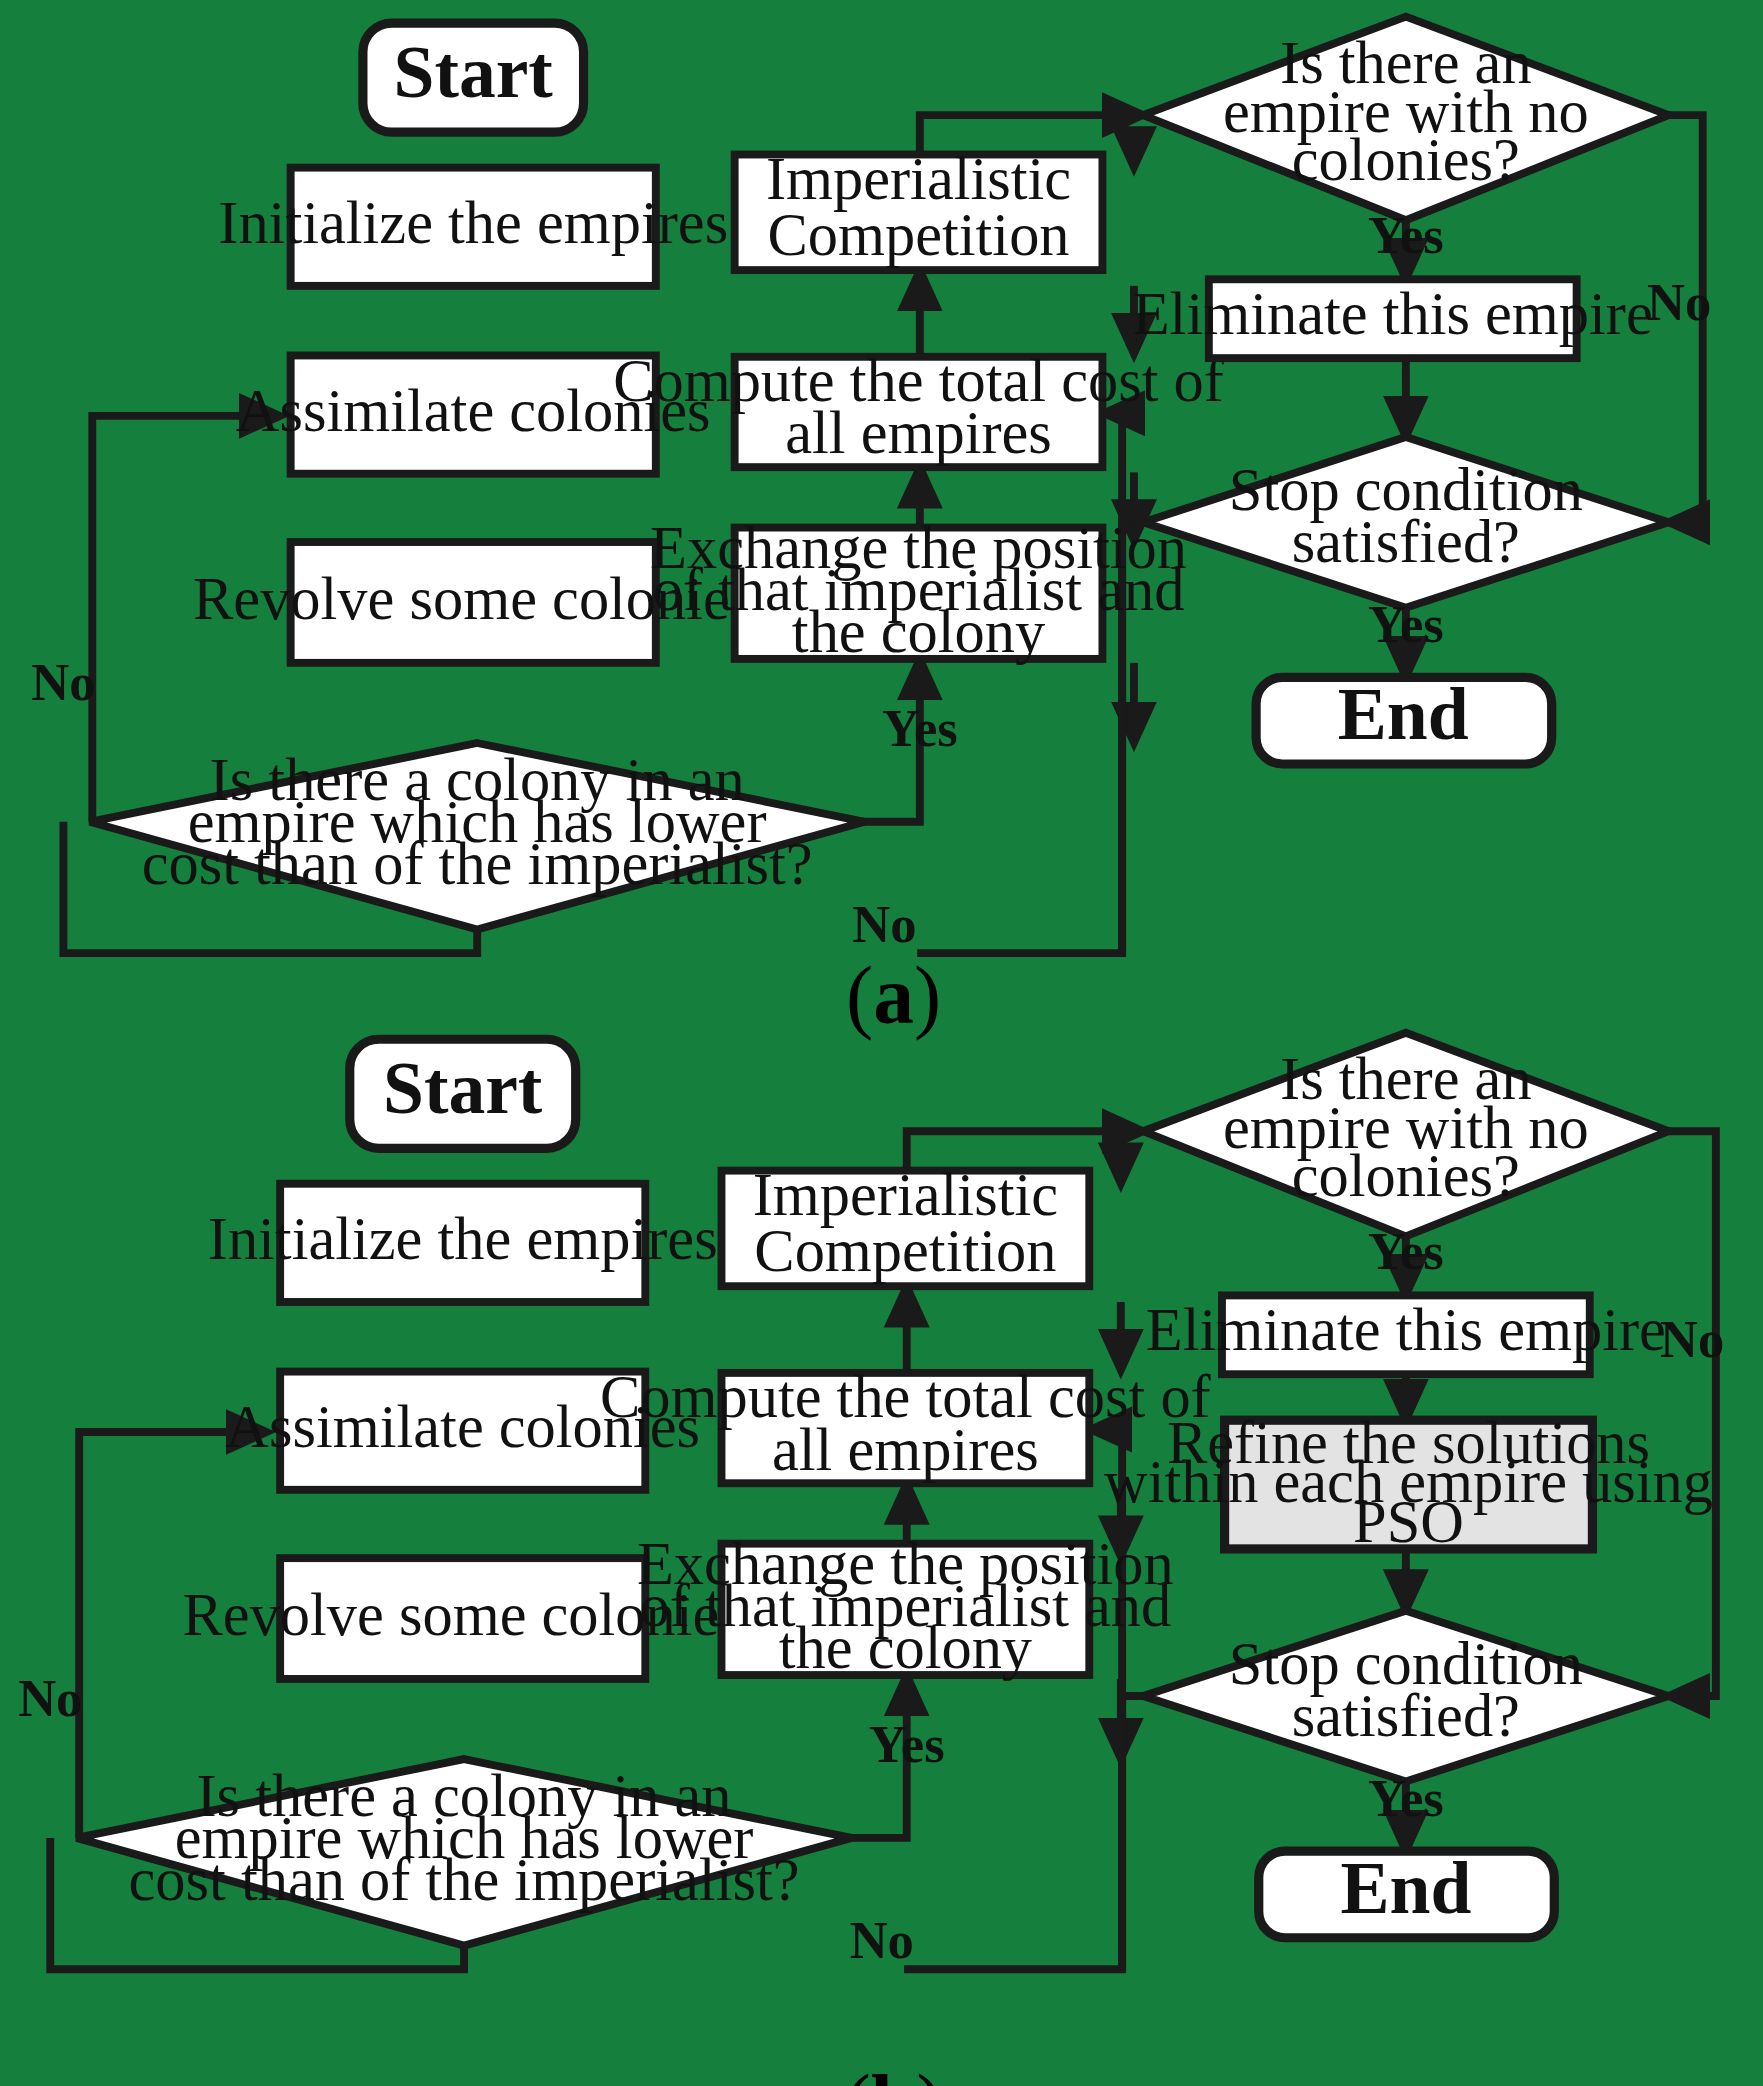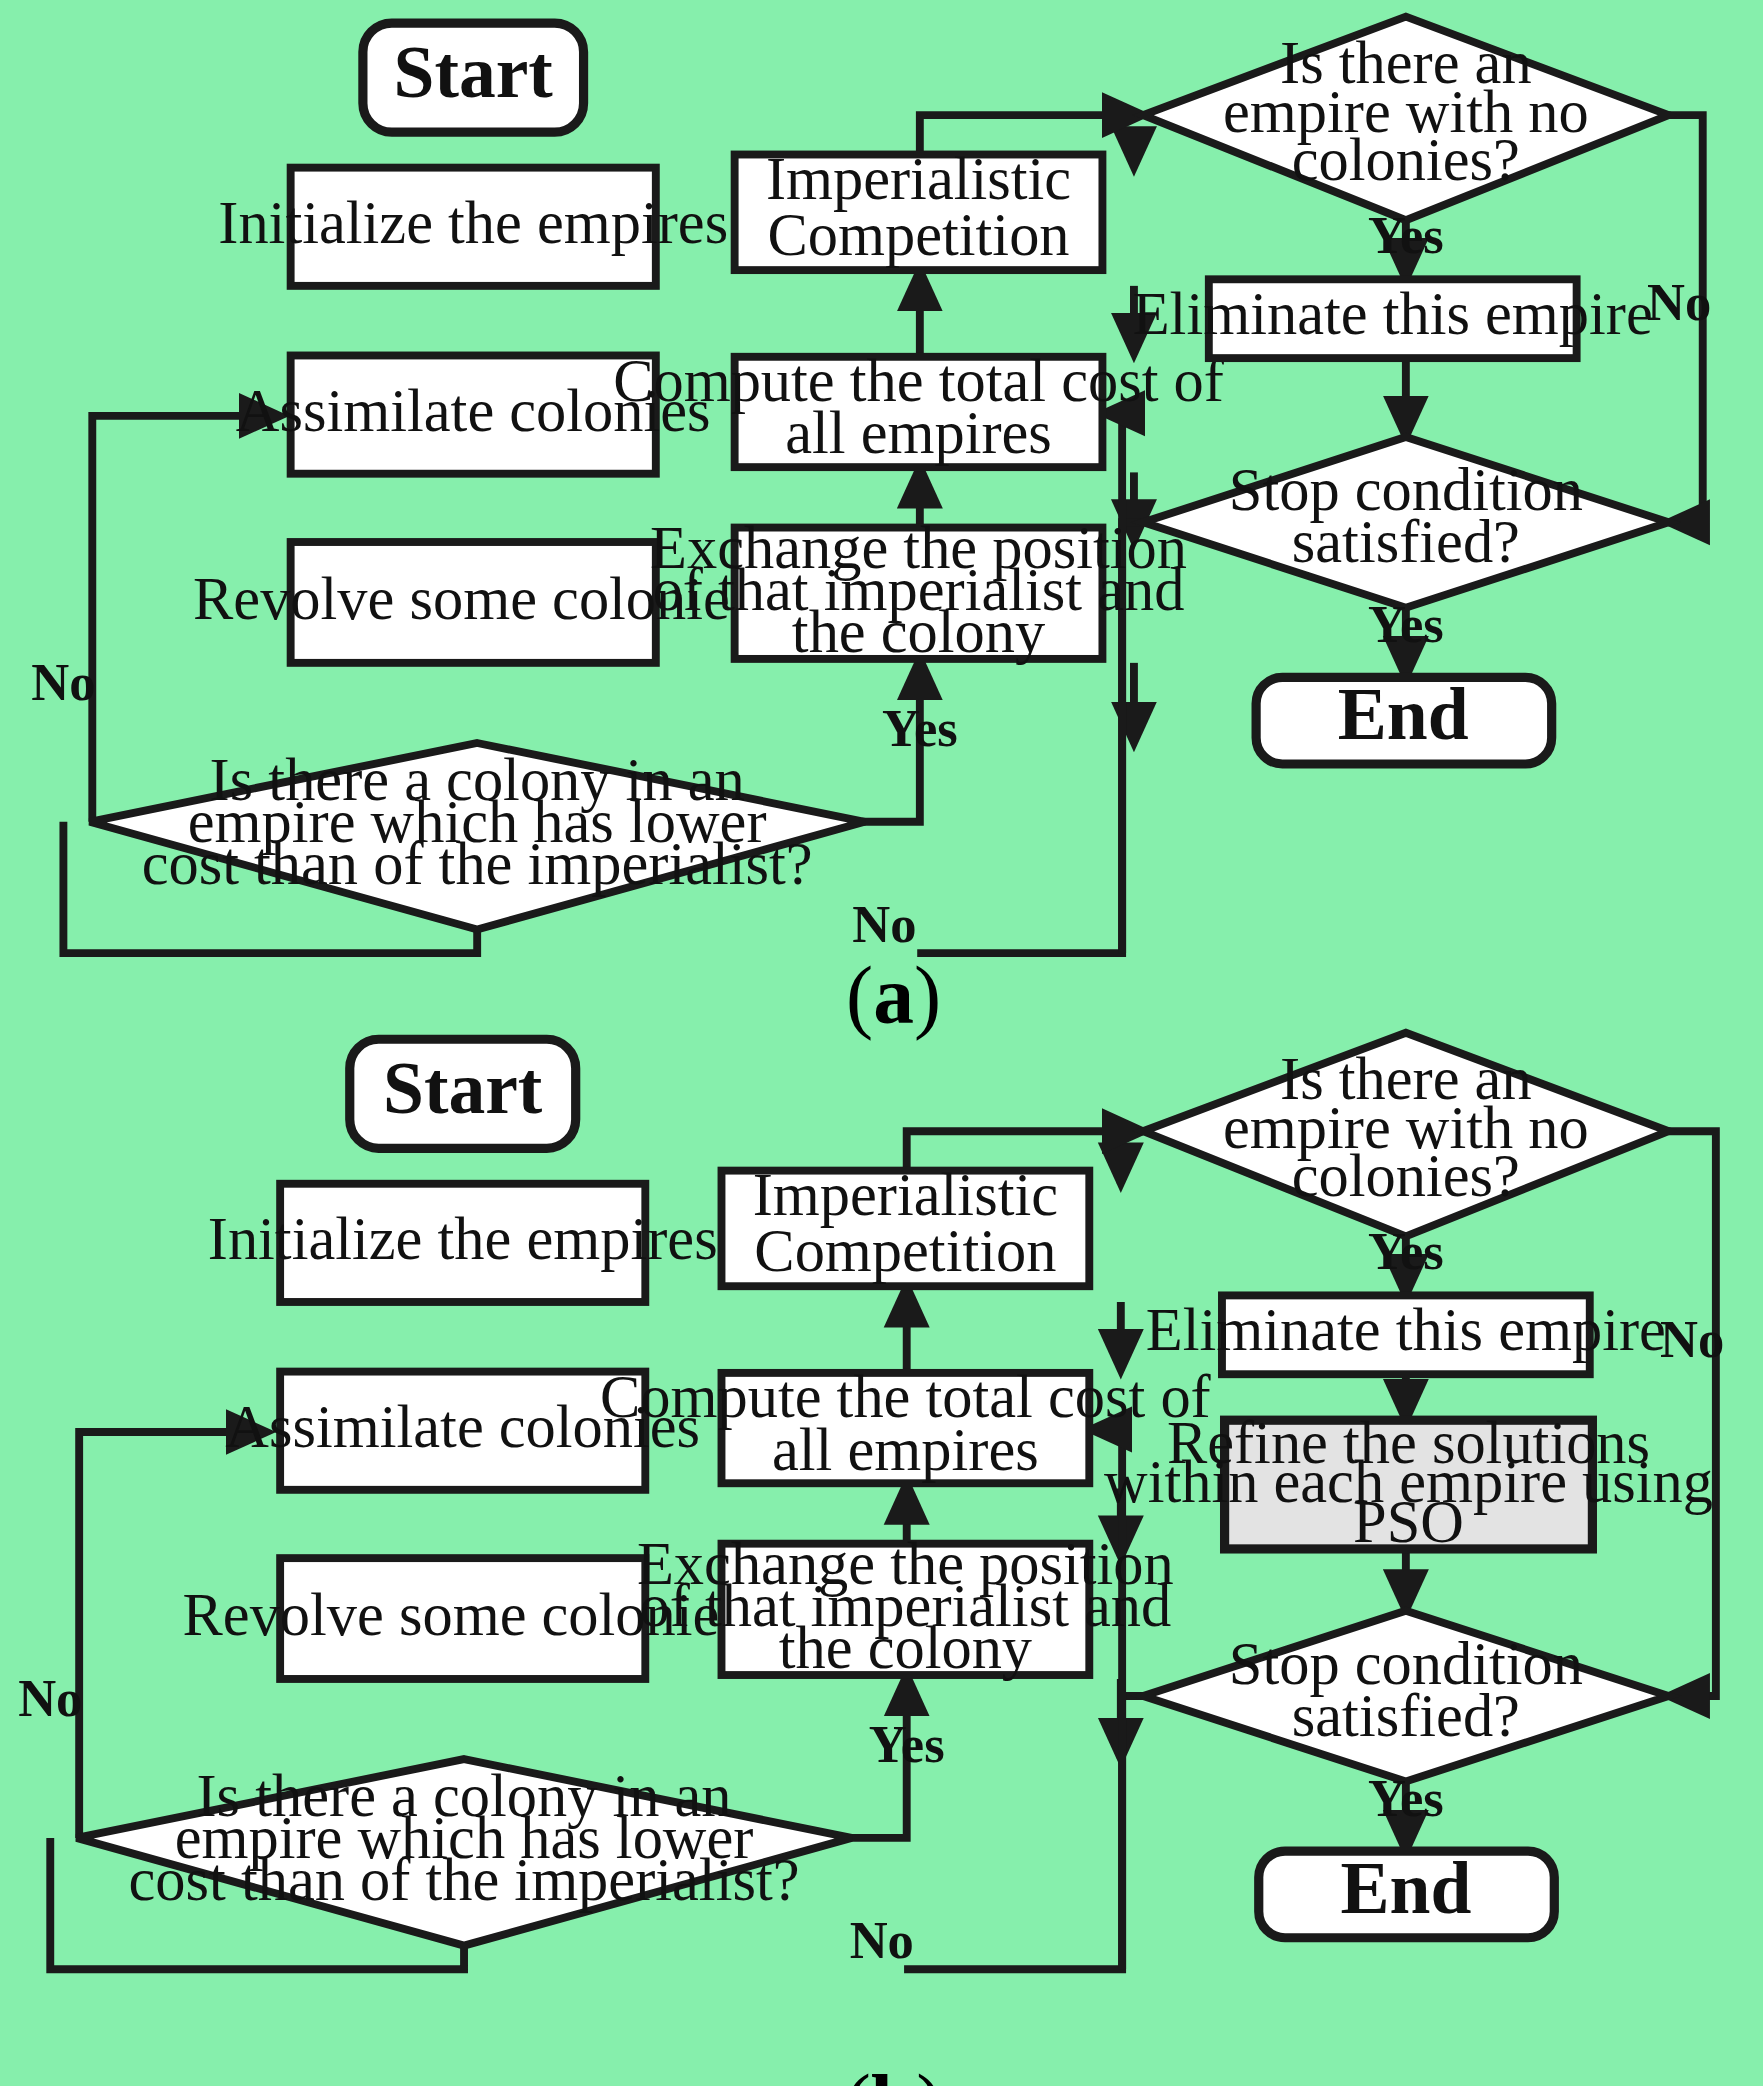--- a/index.html
+++ b/index.html
@@ -10,21 +10,21 @@
   body {
     width: 1763px;
     height: 2087px;
     font-family: "Liberation Serif", "DejaVu Serif", serif;
     overflow: hidden;
   }
   #figure-root {
     position: relative;
     width: 1763px;
     height: 2087px;
-    background: #86efac;
+    background: #15803d;
   }
   svg.flow {
     position: absolute;
     left: 0;
     top: 0;
     width: 1763px;
     height: 2087px;
     display: block;
   }
   .node-rect {

